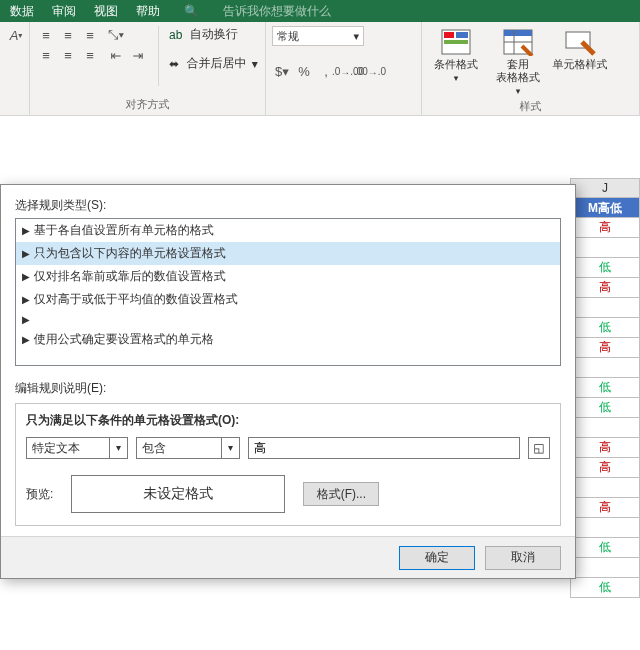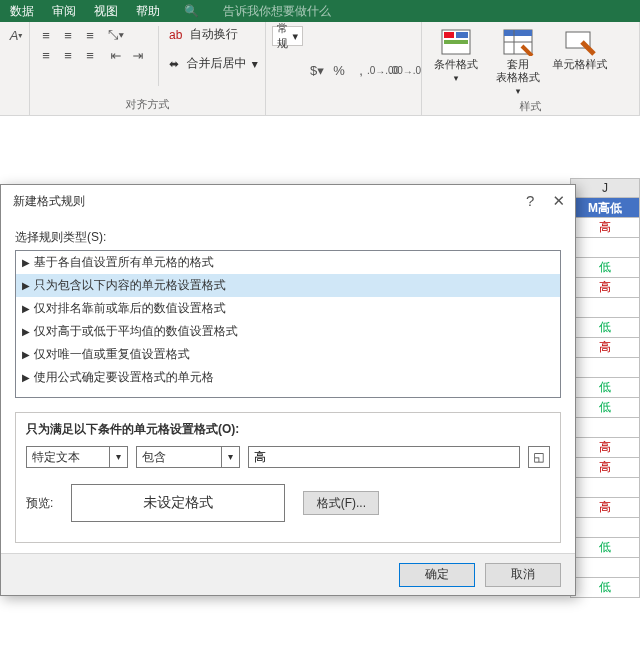--- a/index.html
+++ b/index.html
@@ -39,21 +39,21 @@
   .rule-item{padding:3px 6px; font-size:12px; display:flex; align-items:center; gap:4px;}
   .rule-item.sel{background:#d0e7f7;}
   .arrow{font-size:10px;}
   .bold{font-weight:bold;}
   .combo{border:1px solid #7a7a7a; height:22px; display:flex; align-items:center;}
   .combo .val{flex:1; padding:0 5px; font-size:12px;}
   .combo .dd{width:18px; border-left:1px solid #7a7a7a; text-align:center; font-size:10px; line-height:20px;}
   .row{display:flex; gap:8px; align-items:center;}
   .txt-in{flex:1; height:22px; border:1px solid #7a7a7a; padding:0 5px; font-size:12px;}
   .ref-btn{width:22px;height:22px;border:1px solid #7a7a7a;display:flex;align-items:center;justify-content:center;font-size:12px;}
-  .section{border:1px solid #c8c6c4; padding:8px 10px 20px; margin-top:6px;}
+  .section{border:1px solid #c8c6c4; padding:8px 10px 12px; margin-top:6px;}
   .preview-row{display:flex; align-items:center; gap:18px; margin-top:16px;}
   .preview-box{border:1px solid #7a7a7a; width:214px; height:38px; display:flex; align-items:center; justify-content:center; font-size:14px;}
   .win-btn{height:24px; min-width:76px; border:1px solid #adadad; background:#e1e1e1; font-size:12px; display:flex; align-items:center; justify-content:center; padding:0 10px;}
   .win-btn.def{border:1px solid #0078d7;}
   .dlg-foot{background:#f0f0f0; border-top:1px solid #d6d6d6; height:42px; display:flex; justify-content:flex-end; align-items:center; gap:10px; padding:0 14px;}
   .fieldset-gap{height:8px;}
 </style>
 </head>
 <body>
 
@@ -97,31 +97,31 @@
           <div class="ribbon-ico">⤡▾</div>
         </div>
         <div class="ribbon-row">
           <div class="ribbon-ico">⇤</div>
           <div class="ribbon-ico">⇥</div>
         </div>
       </div>
       <div class="sep"></div>
       <div class="btn-col">
         <div class="ribbon-row">
-          <span style="color:#b91c1c">ab</span>&nbsp;<span>自动换行</span>
+          <span style="color:#14532d">ab</span>&nbsp;<span>自动换行</span>
         </div>
         <div class="ribbon-row" style="margin-top:10px">
           <span>⬌</span>&nbsp;<span>合并后居中</span>&nbsp;▾
         </div>
       </div>
     </div>
     <div class="group-label">对齐方式</div>
   </div>
   <div class="group" style="width:156px">
-    <div class="grp-content" style="flex-direction:row;gap:4px">
+    <div class="grp-content" style="flex-direction:column;gap:16px">
       <div class="num-format">
         <span>常规</span>
           <span>▾</span>
       </div>
       <div class="ribbon-row">
         <div class="ribbon-ico">$▾</div>
         <div class="ribbon-ico">%</div>
         <div class="ribbon-ico">,</div>
         <div class="ribbon-ico" style="font-size:10px">.0→.00</div>
         <div class="ribbon-ico" style="font-size:10px">.00→.0</div>
@@ -183,27 +183,20 @@
       <div class="cell red">高</div>
       <div class="cell "></div>
       <div class="cell red">高</div>
       <div class="cell "></div>
       <div class="cell green">低</div>
       <div class="cell "></div>
       <div class="cell green">低</div>
     </div>
 
   <div class="dialog">
-    <div class="titlebar">
-      <span>新建格式规则</span>
-      <div class="right">
-        <span>?</span>
-        <span>✕</span>
-      </div>
-    </div>
     <div class="body">
       <div class="lbl">选择规则类型(S):</div>
       <div class="rule-list" id="rule-list">
           <div class="rule-item">
             <span class="arrow">▶</span>
             <span>基于各自值设置所有单元格的格式</span>
           </div>
           <div class="rule-item sel">
             <span class="arrow">▶</span>
             <span>只为包含以下内容的单元格设置格式</span>
@@ -211,28 +204,28 @@
           <div class="rule-item">
             <span class="arrow">▶</span>
             <span>仅对排名靠前或靠后的数值设置格式</span>
           </div>
           <div class="rule-item">
             <span class="arrow">▶</span>
             <span>仅对高于或低于平均值的数值设置格式</span>
           </div>
           <div class="rule-item">
             <span class="arrow">▶</span>
-            <span>仅对唯一值或重复值设置格式</span>
           </div>
           <div class="rule-item">
             <span class="arrow">▶</span>
             <span>使用公式确定要设置格式的单元格</span>
           </div>
         </div>
       <div class="fieldset-gap"></div>
+      <div class="lbl">编辑规则说明(E):</div>
       <div class="section">
         <div class="bold" style="font-size:12px;margin-bottom:8px">只为满足以下条件的单元格设置格式(O):</div>
         <div class="row">
           <div class="combo" style="width:102px">
             <div class="val">特定文本</div>
             <div class="dd">▾</div>
           </div>
           <div class="combo" style="width:104px">
             <div class="val">包含</div>
             <div class="dd">▾</div>

